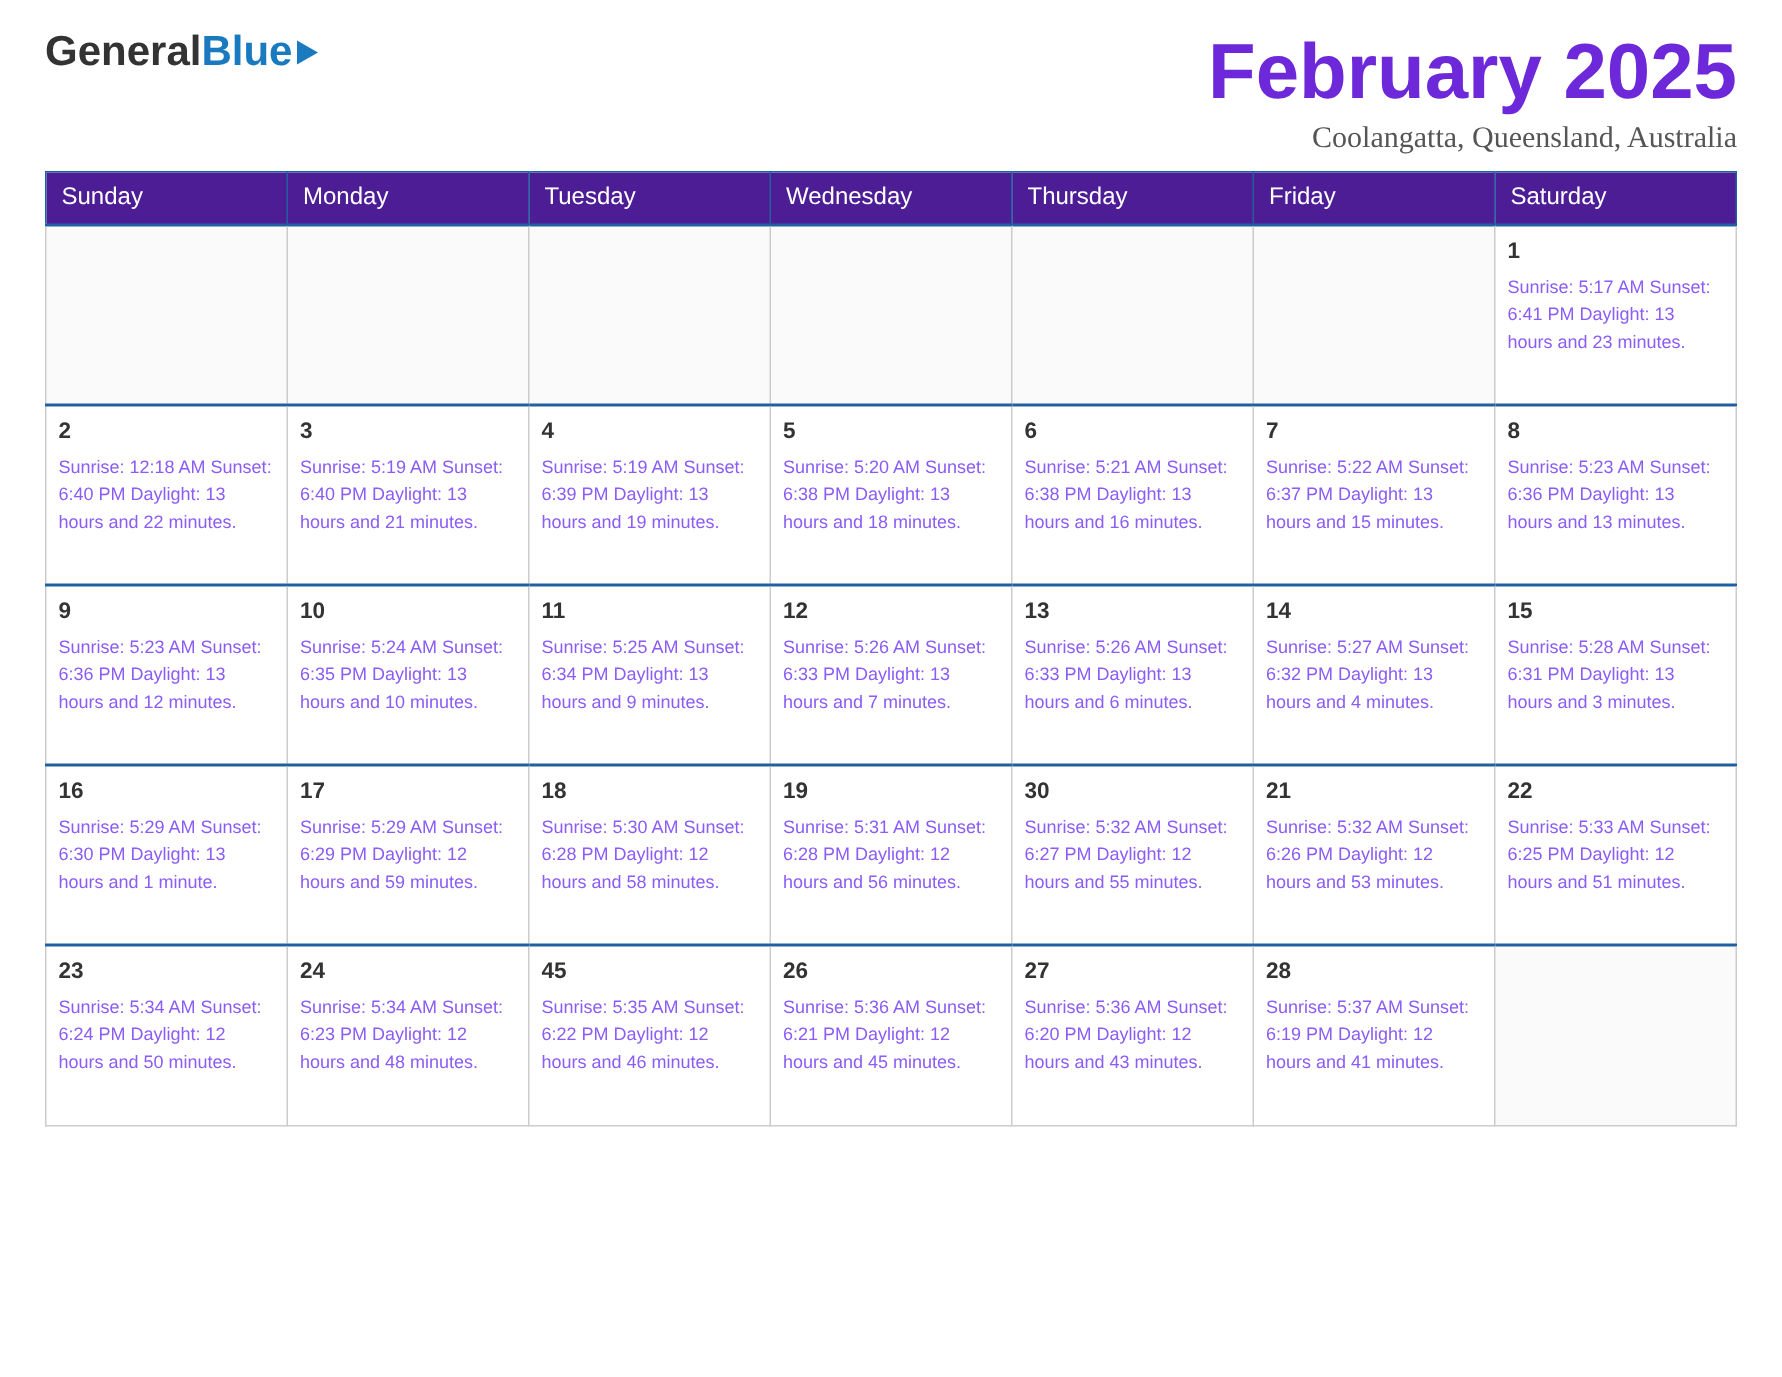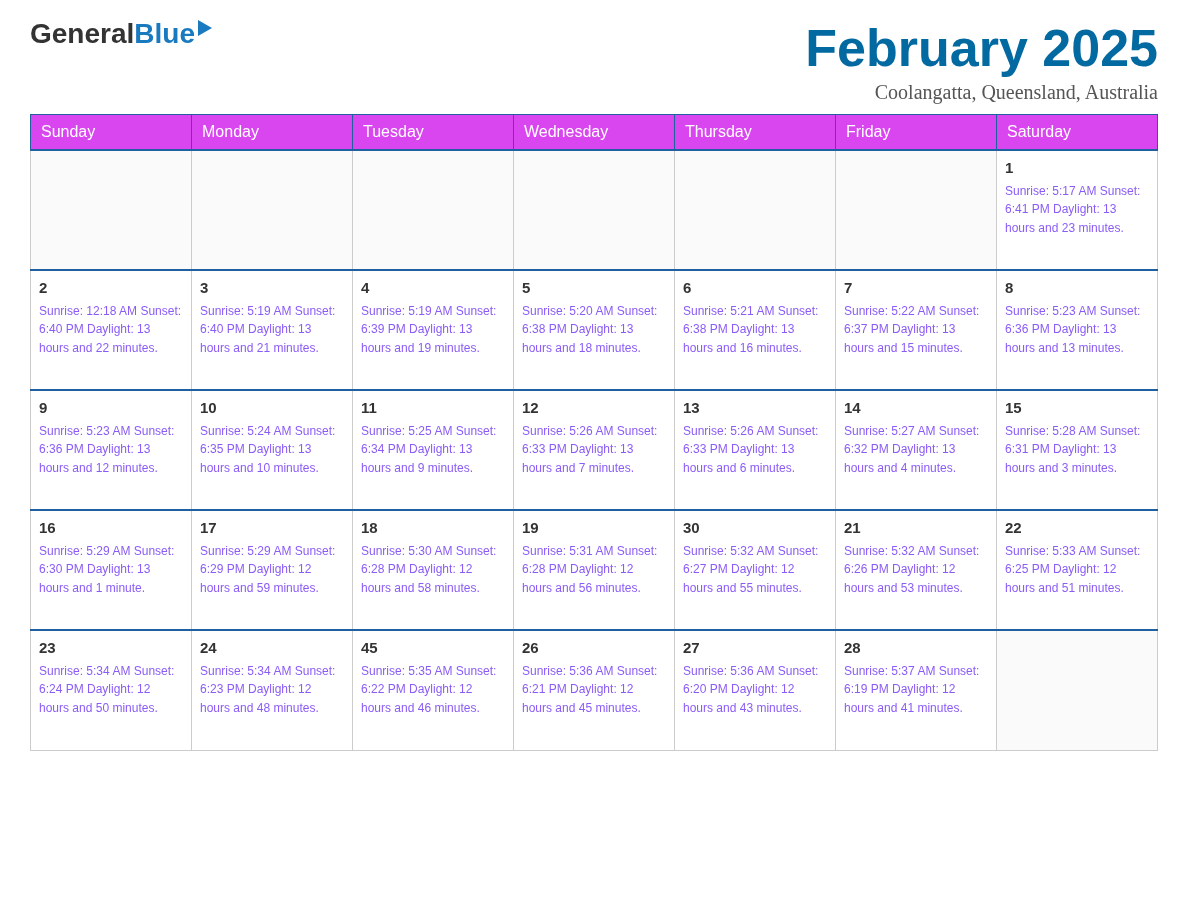--- a/index.html
+++ b/index.html
@@ -16,36 +16,36 @@
       justify-content: space-between;
       align-items: flex-start;
       margin-bottom: 10px;
     }
     .title-area {
       text-align: right;
     }
     .month-title {
       font-size: 52px;
       font-weight: bold;
-      color: #0369a1;
+      color: #6d28d9;
       line-height: 1.1;
     }
     .location {
       font-size: 20px;
       color: #555;
       margin-top: 4px;
       font-family: Liberation Serif, serif;
     }
     table {
       width: 100%;
       border-collapse: collapse;
       table-layout: fixed;
     }
     thead tr th {
-      background-color: #d946ef;
+      background-color: #4c1d95;
       color: #fff;
       text-align: left;
       padding: 8px 10px;
       font-size: 16px;
       font-weight: normal;
       border: 1px solid #2060a0;
     }
     tbody tr td {
       vertical-align: top;
       padding: 6px 8px;
@@ -78,21 +78,21 @@
       flex-direction: row;
     }
     .logo-general-text {
       font-size: 28px;
       font-weight: bold;
       color: #333;
       line-height: 1;
     }
     .logo-blue-row {
       display: flex;
-      align-items: flex-start;
+      align-items: center;
     }
     .logo-blue-text {
       font-size: 28px;
       font-weight: bold;
       color: #1a7abf;
       line-height: 1;
     }
     .logo-arrow {
       width: 0;
       height: 0;

